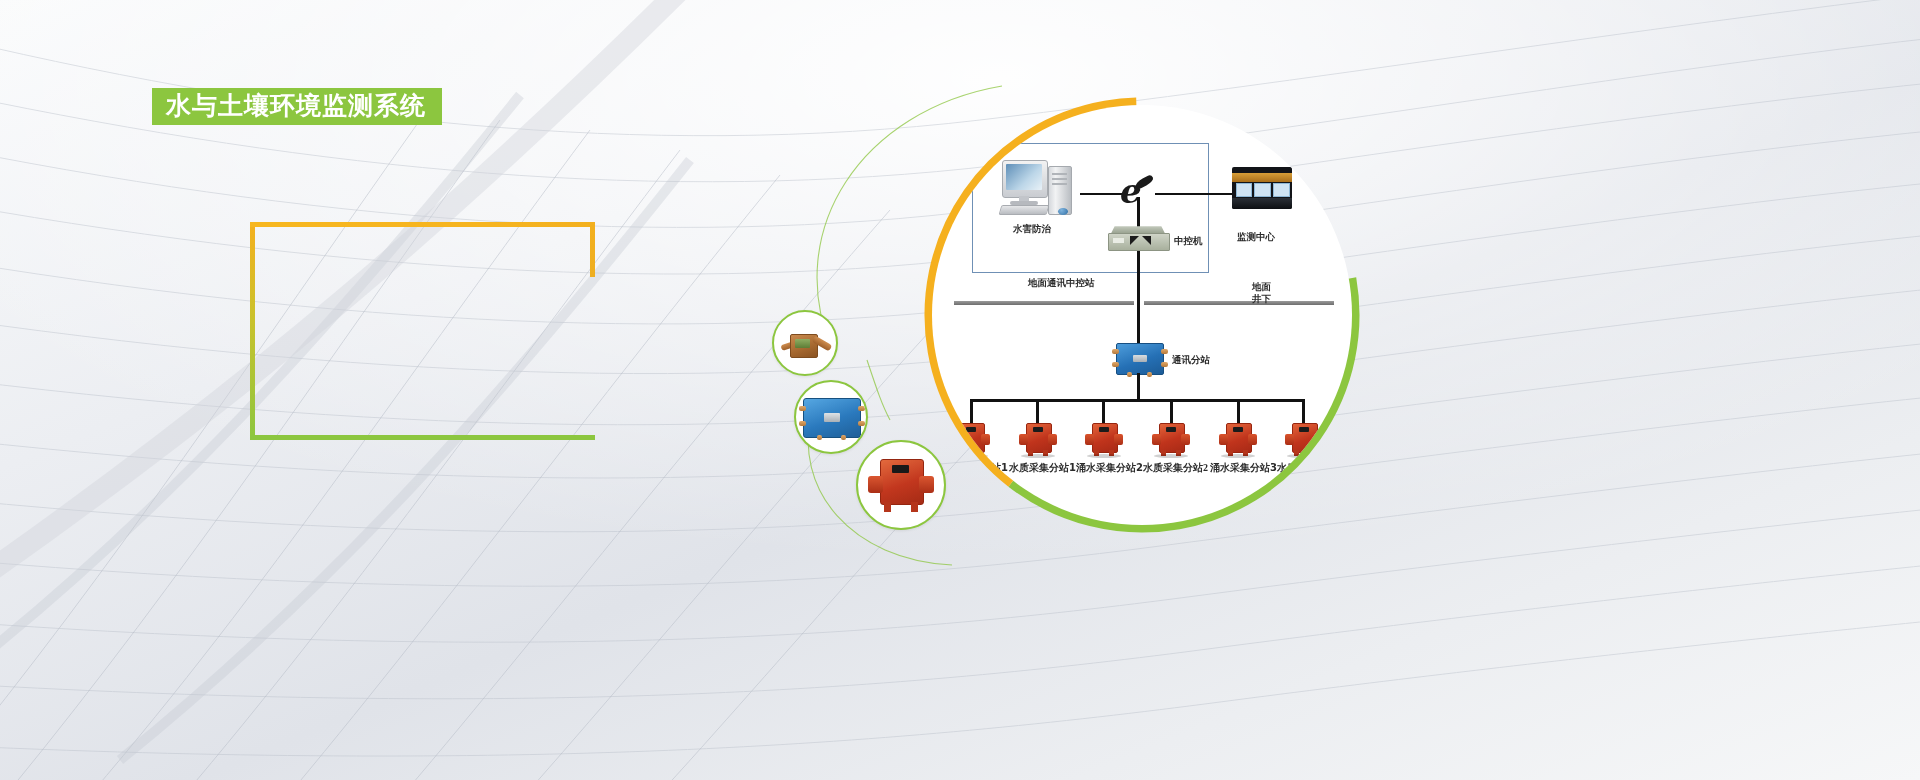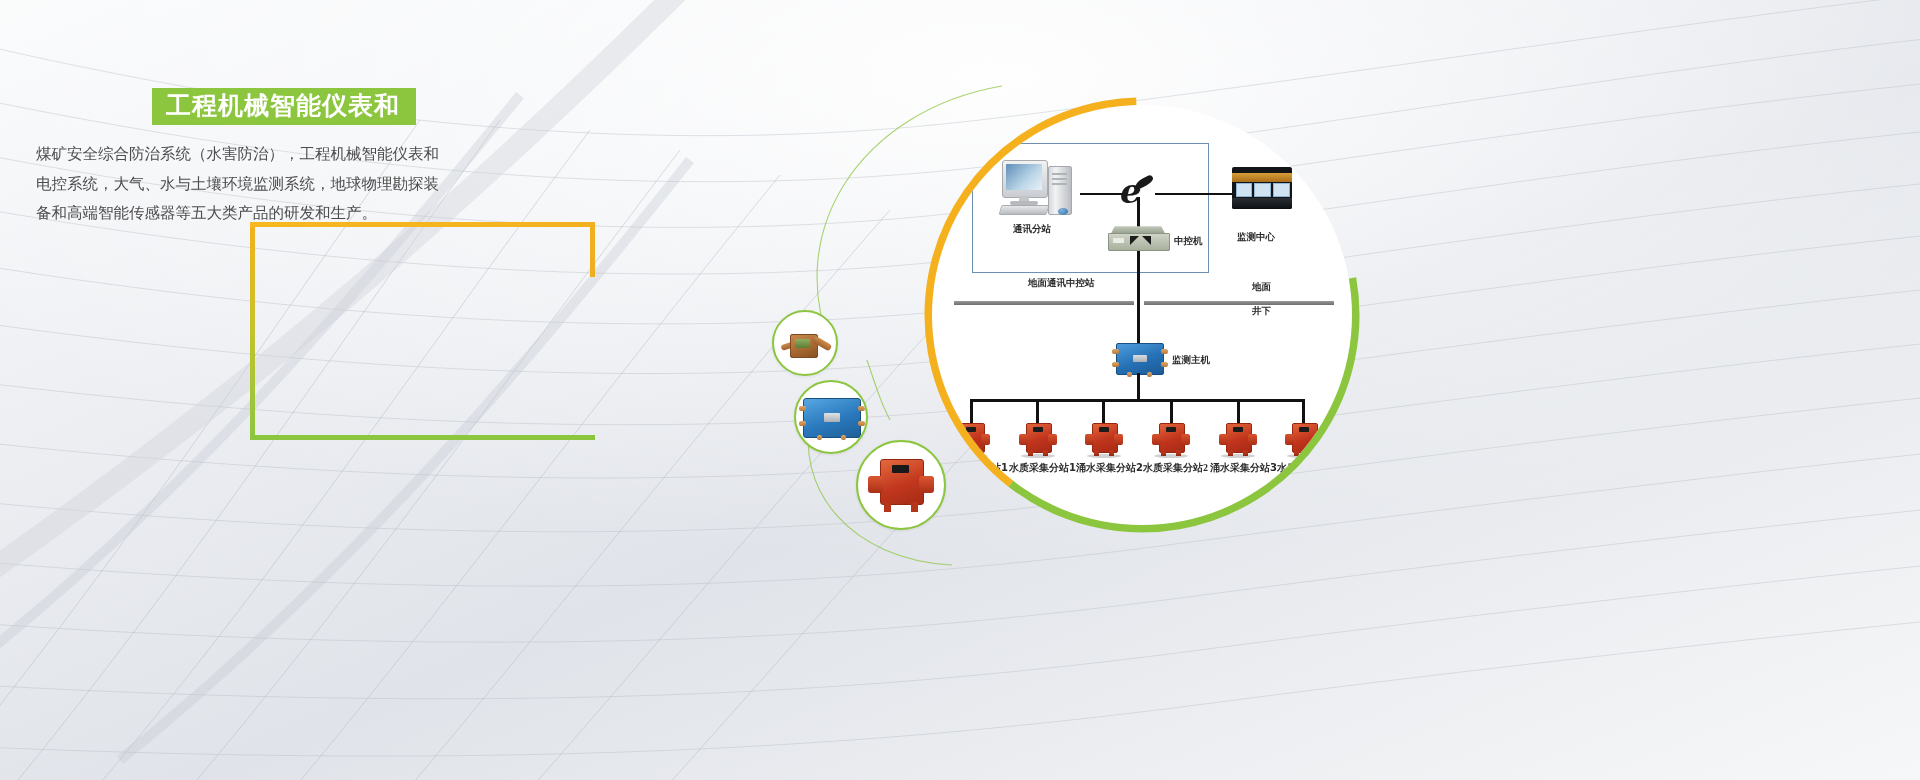--- a/index.html
+++ b/index.html
@@ -197,28 +197,23 @@
   </svg>
 
   <div id="left-block">
     <div id="frame-left"></div>
     <div id="frame-top"></div>
     <div id="frame-right"></div>
     <div id="frame-bottom"></div>
   </div>
 
   <div id="title-banner">
-    <span>工程机械智能仪表和</span>
+    <span>水与土壤环境监测系统</span>
   </div>
 
-  <div id="body-text">
-    <p>煤矿安全综合防治系统（水害防治），工程机械智能仪表和</p>
-    <p>电控系统，大气、水与土壤环境监测系统，地球物理勘探装</p>
-    <p>备和高端智能传感器等五大类产品的研发和生产。</p>
-  </div>
 
   <div id="hero">
 
     <svg class="ring-svg" viewBox="0 0 600 520">
 
       <path d="M 60,290 C 10,170 90,50 230,26" fill="none" stroke="#8cc63f" stroke-width="1.1" opacity="0.75"></path>
       <path d="M 40,350 C 20,430 80,500 180,505" fill="none" stroke="#8cc63f" stroke-width="1.1" opacity="0.75"></path>
       <path d="M 95,300 C 105,330 110,345 118,360" fill="none" stroke="#8cc63f" stroke-width="1.1" opacity="0.75"></path>
       <path d="M 142,382 C 148,400 152,410 158,420" fill="none" stroke="#8cc63f" stroke-width="1.1" opacity="0.75"></path>
 
@@ -241,21 +236,21 @@
           <div class="mon-stand"></div>
           <div class="mon-base"></div>
           <div class="kbd"></div>
           <div class="tower">
               <i style="top:6px"></i>
               <i style="top:11px"></i>
               <i style="top:16px"></i>
             </div>
           <div class="mouse"></div>
         </div>
-        <div class="dg-lbl" style="left:81px;top:118px;">通讯分站</div>
+        <div class="dg-lbl" style="left:81px;top:118px;">水害防治</div>
 
         <div class="dg-line" style="left:148px;top:88px;width:42px;height:2px;"></div>
 
         <div class="eglyph" style="left:188px;top:69px;">e</div>
         <div style="position:absolute;left:203px;top:73px;width:19px;height:8px;background:#1a1a1a;
                     transform:rotate(-28deg);border-radius:50% 4px 50% 4px;"></div>
 
         <div class="dg-line" style="left:223px;top:88px;width:79px;height:2px;"></div>
 
         <div class="mc" style="left:300px;top:62px;">
@@ -276,34 +271,34 @@
             <div class="tri1"></div>
             <div class="tri2"></div>
         </div>
         <div class="dg-lbl" style="left:242px;top:130px;">中控机</div>
 
         <div class="dg-lbl" style="left:96px;top:172px;">地面通讯中控站</div>
 
         <div class="ground-bar" style="left:22px;top:196px;width:180px;"></div>
         <div class="ground-bar" style="left:212px;top:196px;width:190px;"></div>
         <div class="dg-lbl" style="left:320px;top:176px;">地面</div>
-        <div class="dg-lbl" style="left:320px;top:200px;">井下</div>
+        <div class="dg-lbl" style="left:320px;top:188px;">井下</div>
 
         <div class="dg-line" style="left:205px;top:146px;width:2.6px;height:96px;"></div>
 
         <div class="bluebox" style="left:184px;top:238px;">
           <div class="plate"></div>
           <div class="lug" style="left:-5px;top:5px;"></div>
           <div class="lug" style="left:-5px;top:18px;"></div>
           <div class="lug" style="left:44px;top:5px;"></div>
           <div class="lug" style="left:44px;top:18px;"></div>
           <div class="lug" style="left:10px;top:28px;width:5px;height:5px;"></div>
           <div class="lug" style="left:30px;top:28px;width:5px;height:5px;"></div>
         </div>
-        <div class="dg-lbl" style="left:240px;top:249px;">监测主机</div>
+        <div class="dg-lbl" style="left:240px;top:249px;">通讯分站</div>
 
         <div class="dg-line" style="left:205px;top:268px;width:2.6px;height:28px;"></div>
 
         <div class="dg-line" style="left:38px;top:294px;width:334px;height:2.6px;"></div>
 
         <div class="dg-line" style="left:38px;top:294px;width:2.6px;height:26px;"></div>
         <div class="dg-line" style="left:104px;top:294px;width:2.6px;height:26px;"></div>
         <div class="dg-line" style="left:170px;top:294px;width:2.6px;height:26px;"></div>
         <div class="dg-line" style="left:238px;top:294px;width:2.6px;height:26px;"></div>
         <div class="dg-line" style="left:305px;top:294px;width:2.6px;height:26px;"></div>

